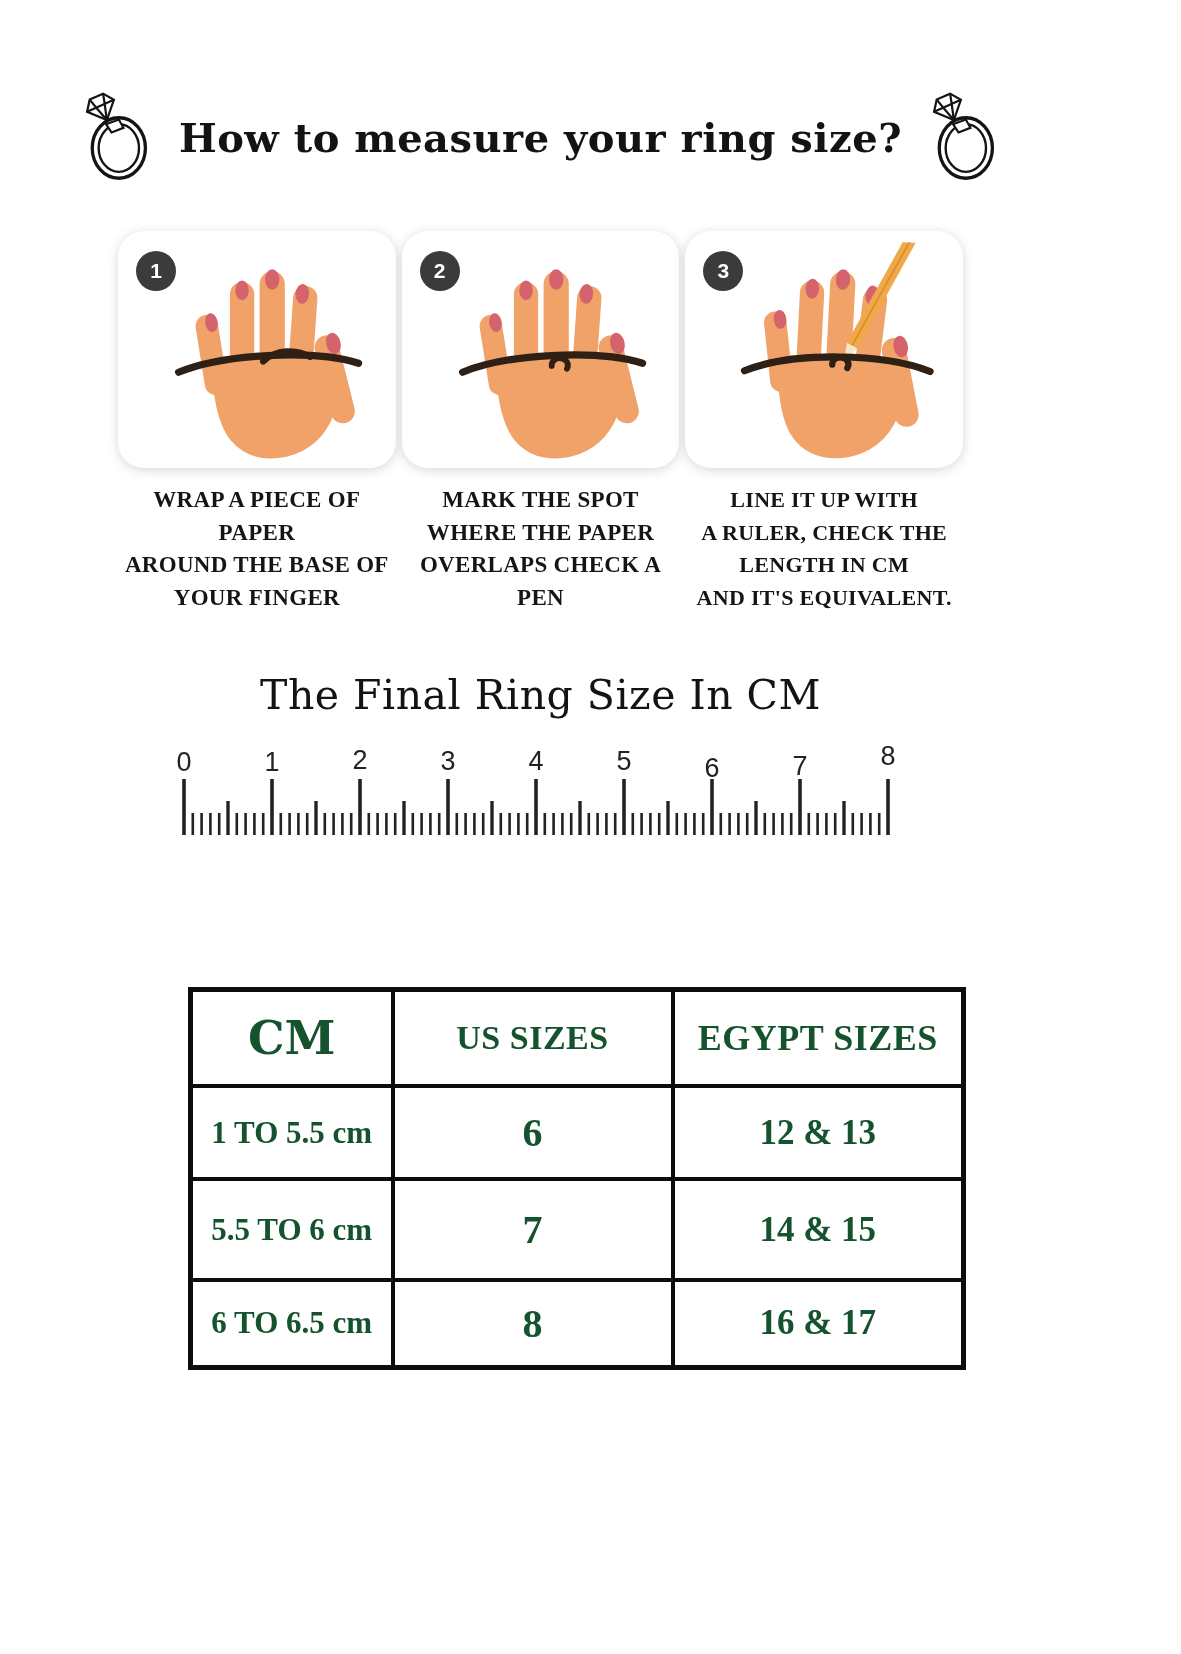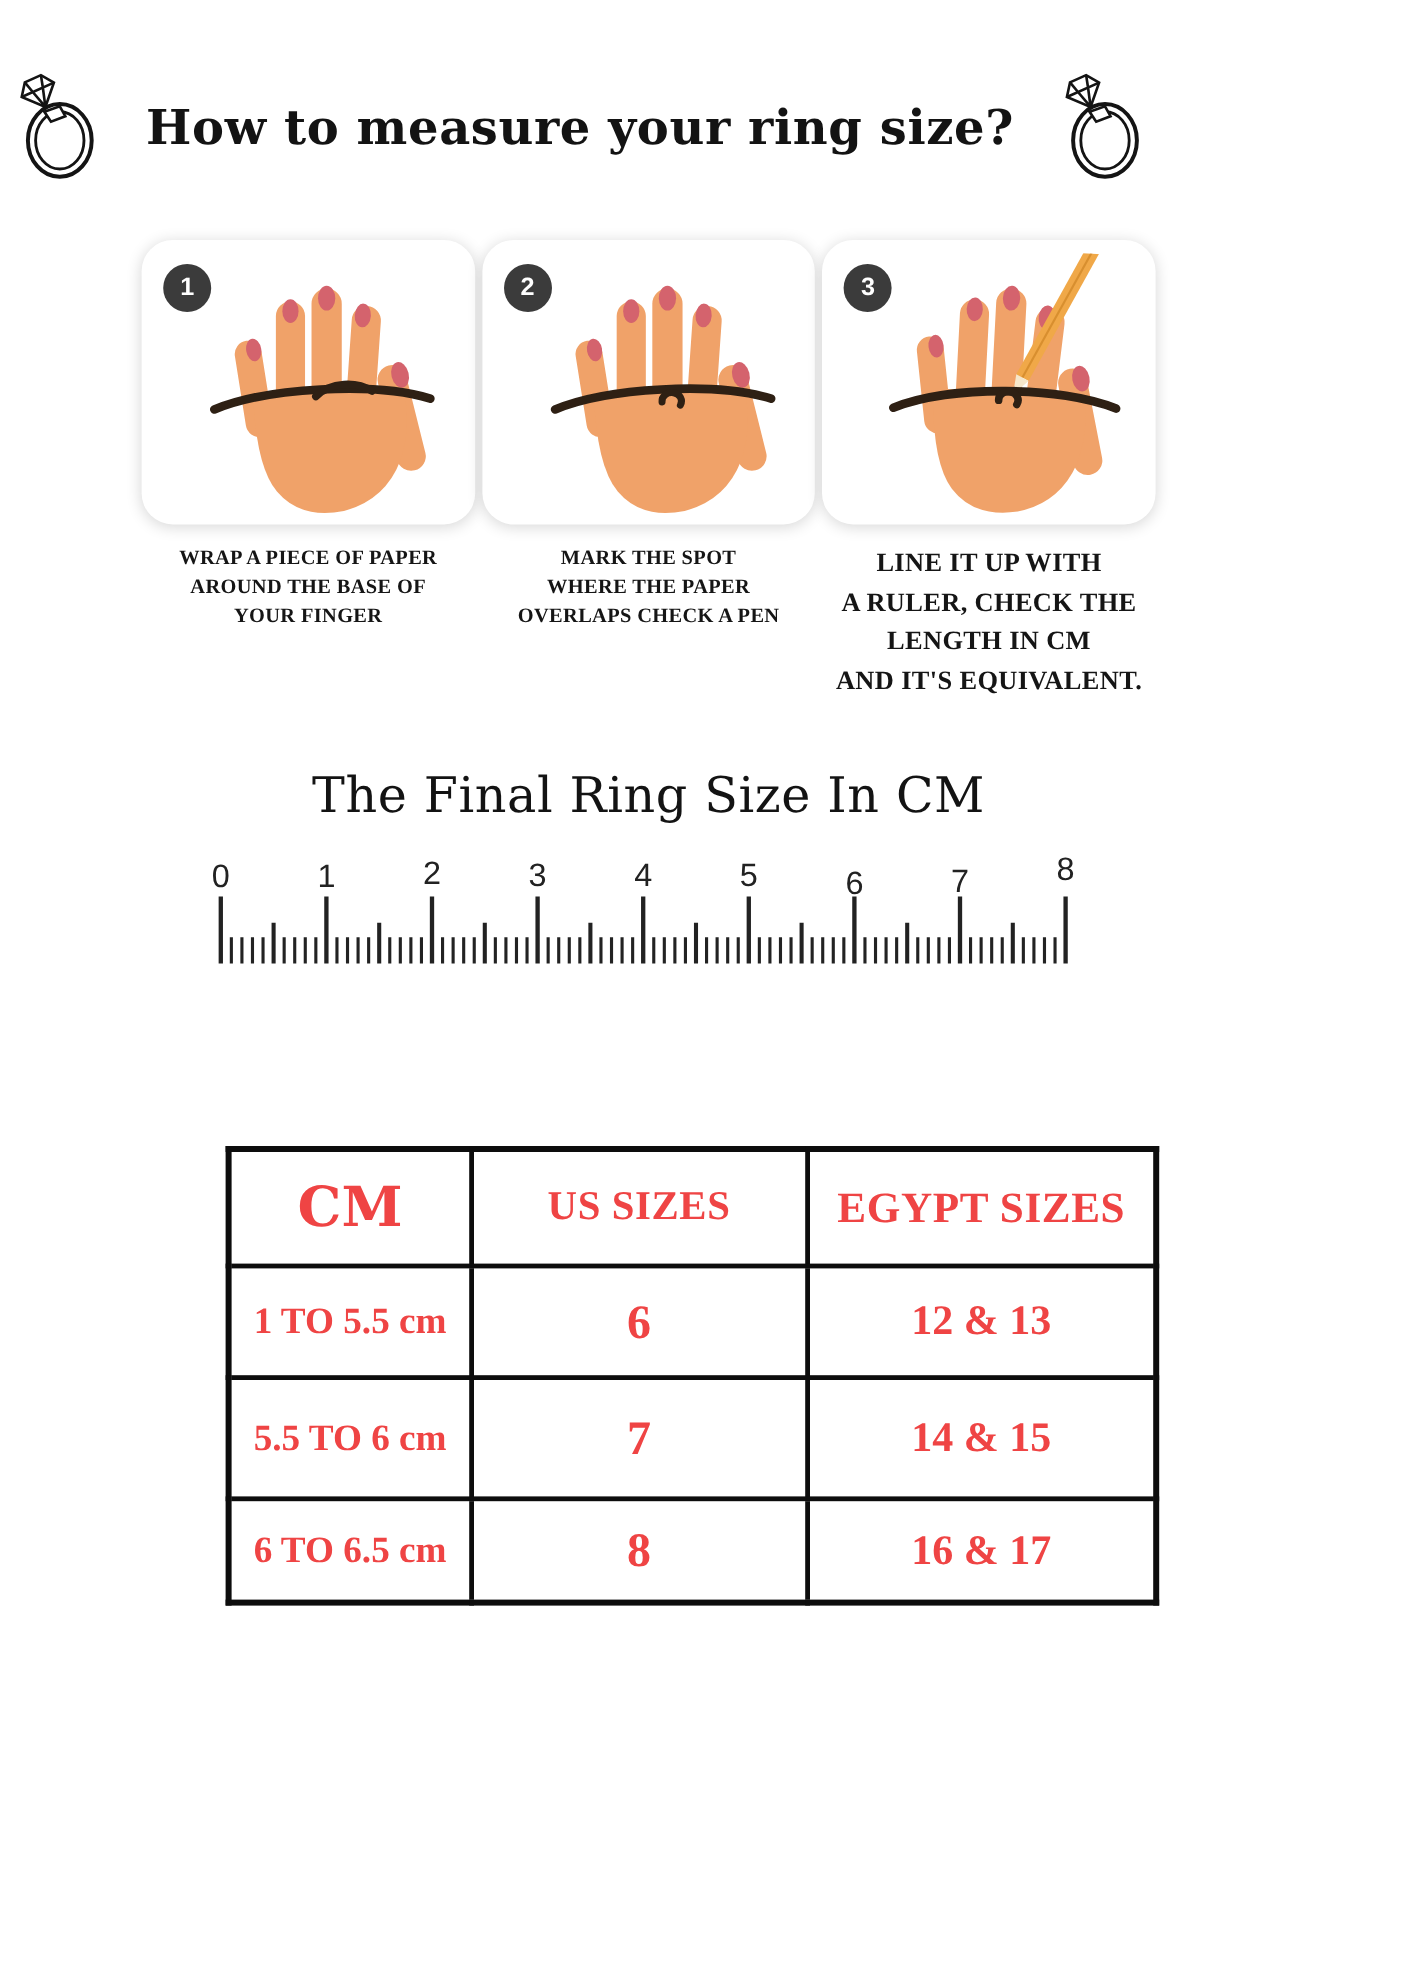--- a/index.html
+++ b/index.html
@@ -6,52 +6,52 @@
     --bg:#ffffff; --text:#131313; --badge:#3b3b3b;
     --skin:#F0A269; --nails:#D4636D; --strip:#2E2014; --pencil:#F0A848;
   }
   *{box-sizing:border-box; margin:0; padding:0;}
   body{background:#e9e9e9; font-family:"Liberation Serif", serif;}
   .page{position:relative; width:1181px; height:1654px; margin:0 auto;
         background:var(--bg); overflow:hidden; color:var(--text);}
   .content{width:845px; margin-left:118px;}
 
   
-  .header{padding-top:56px; display:flex; align-items:center; justify-content:flex-end; gap:30px;}
+  .header{padding-top:87px; display:flex; align-items:center; justify-content:center; gap:18px;}
   .page-title{font-family:"DejaVu Serif", serif; font-weight:bold; font-size:40px;
               letter-spacing:.5px; white-space:nowrap;}
   .ring-icon{flex:0 0 auto;}
 
   
   .steps{margin-top:44px; display:flex; gap:6px;}
   .step-card{position:relative; width:281px; height:237px; background:#fff;
              border-radius:26px; box-shadow:0 2px 12px rgba(0,0,0,.16);}
   .badge{position:absolute; left:18px; top:20px; width:40px; height:40px; border-radius:50%;
          background:var(--badge); color:#fff; display:flex; align-items:center; justify-content:center;
          font-family:"Liberation Sans", sans-serif; font-weight:bold; font-size:21px;}
   .hand-wrap{position:absolute; left:46px; top:8px; width:220px; height:225px; overflow:hidden;}
   .hand-wrap svg{display:block;}
   .tilt{transform:rotate(3deg);}
 
   
   .captions{margin-top:16px; display:flex; gap:6px; min-height:128px;}
-  .caption{width:281px; text-align:center; font-weight:bold; font-size:17px; line-height:1.42;
+  .caption{width:281px; text-align:center; font-weight:bold; font-size:23px; line-height:1.42;
            letter-spacing:.3px; color:#151515;}
   .caption.small{font-size:22px; line-height:1.48;}
 
   
   .ruler-heading{margin-top:56px; text-align:center; font-family:"DejaVu Serif", serif;
                  font-weight:normal; font-size:41px; letter-spacing:.5px;}
   .ruler-wrap{margin-top:24px; display:flex; justify-content:center;}
 
   
   .size-table{margin:150px 0 0 70px; width:773px; border-collapse:collapse;
               border:5px solid #0d0d0d; table-layout:fixed;}
   .size-table th,.size-table td{border:4px solid #0d0d0d; text-align:center;
-              font-weight:bold; color:#ef4444; padding:0;}
+              font-weight:bold; color:#14532d; padding:0;}
   .col-cm{width:202px;} .col-us{width:280px;} .col-egypt{width:291px;}
   .tr-head{height:97px;} .tr-0{height:93px;} .tr-1{height:101px;} .tr-2{height:87px;} .tr-3{height:73px;}
   .th-cm{font-family:"DejaVu Serif", serif; font-size:46px;}
   .th-us{font-size:34px; letter-spacing:.5px;}
   .th-egypt{font-size:36px; letter-spacing:.5px; padding-top:18px;}
   .td-cm{font-size:31px; padding-top:8px;}
   .td-us{font-size:40px;}
   .td-egypt{font-size:35px; padding-top:6px;}
 
   svg text{font-family:"Liberation Sans", sans-serif;}

